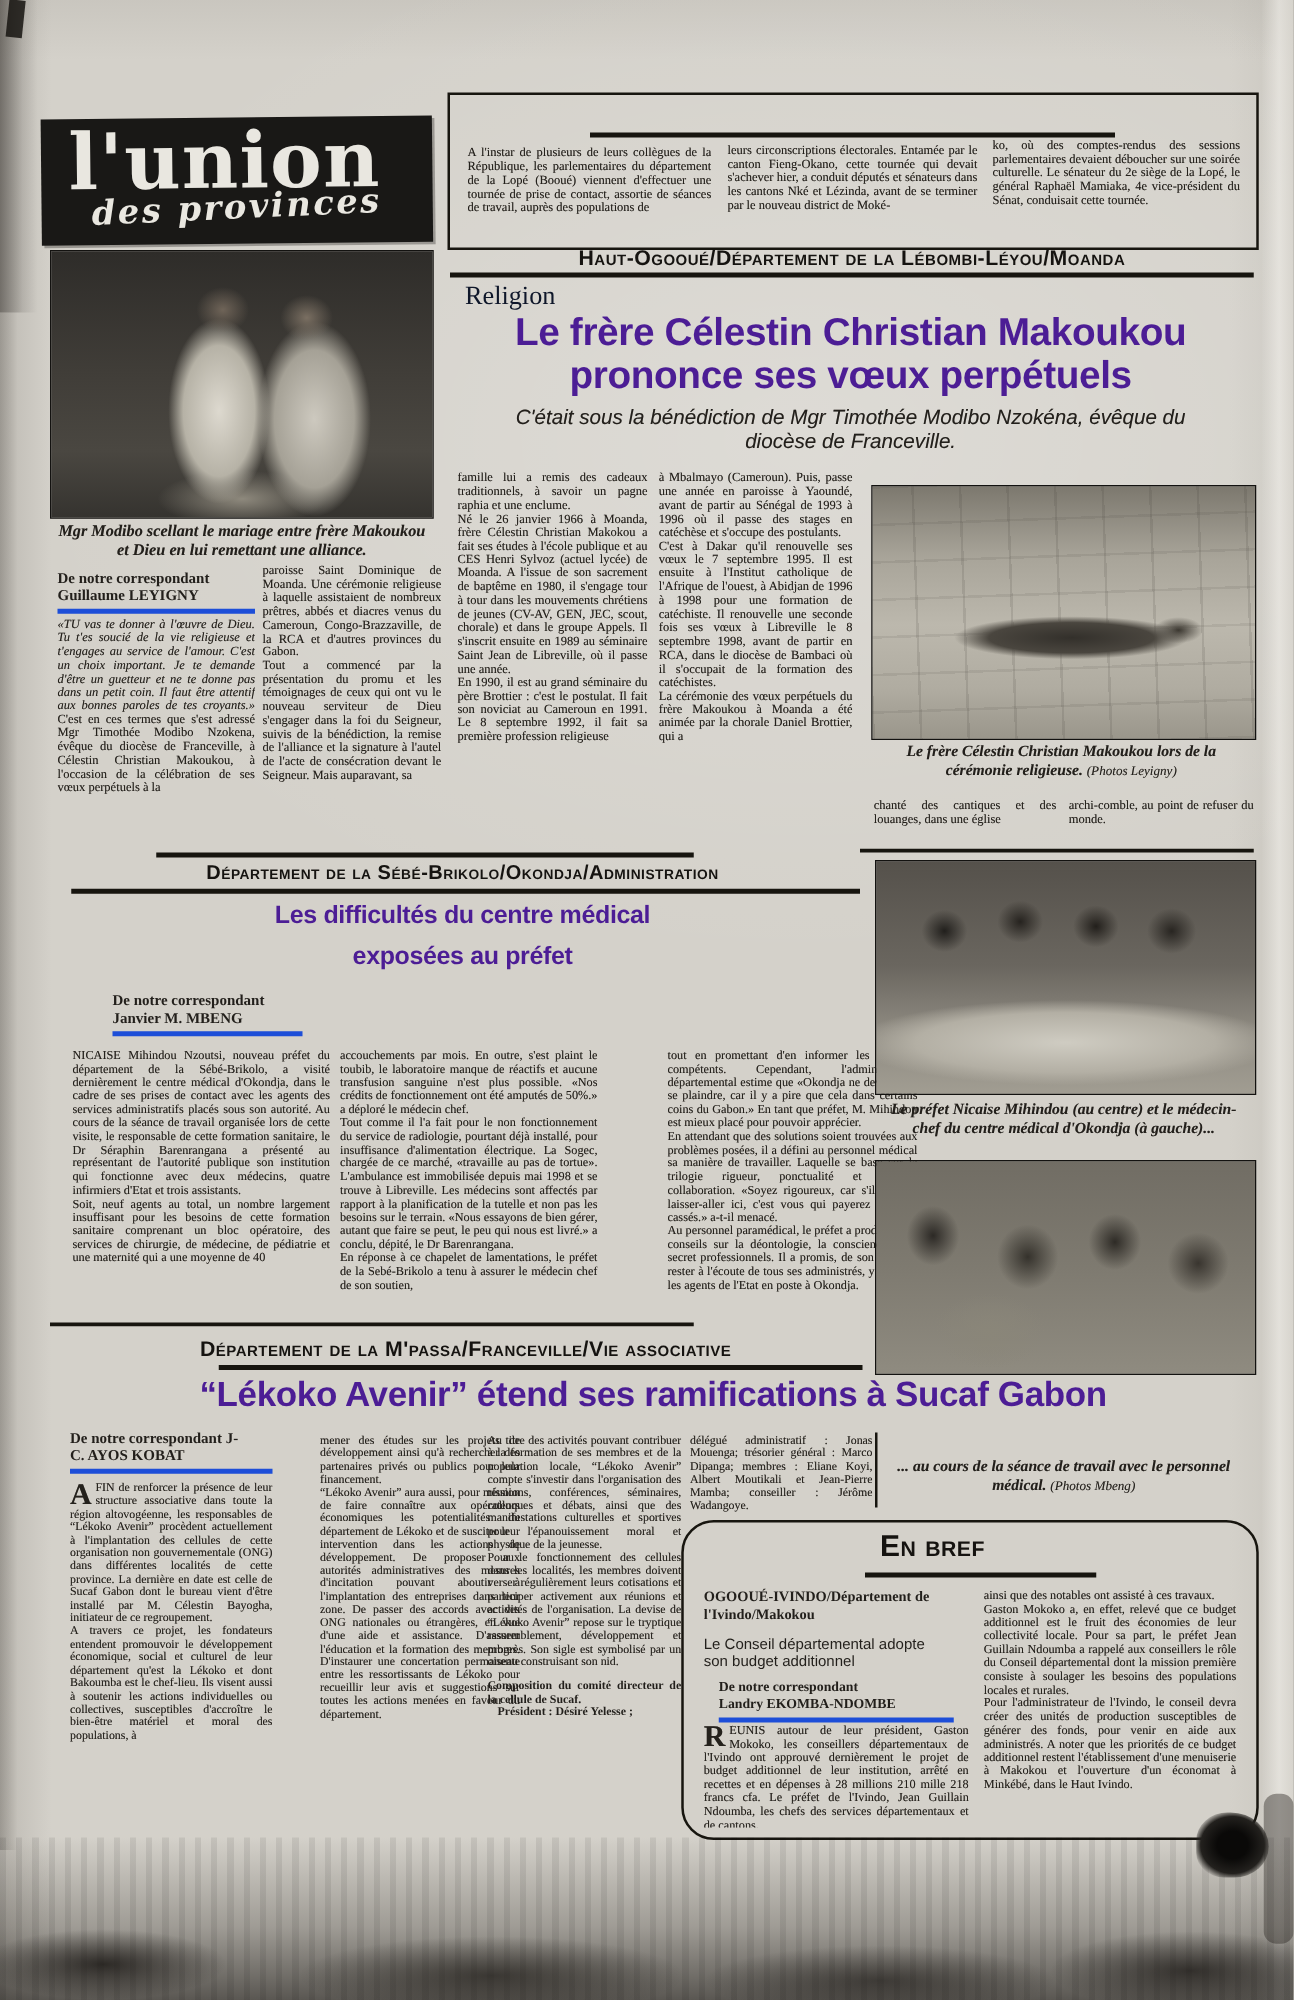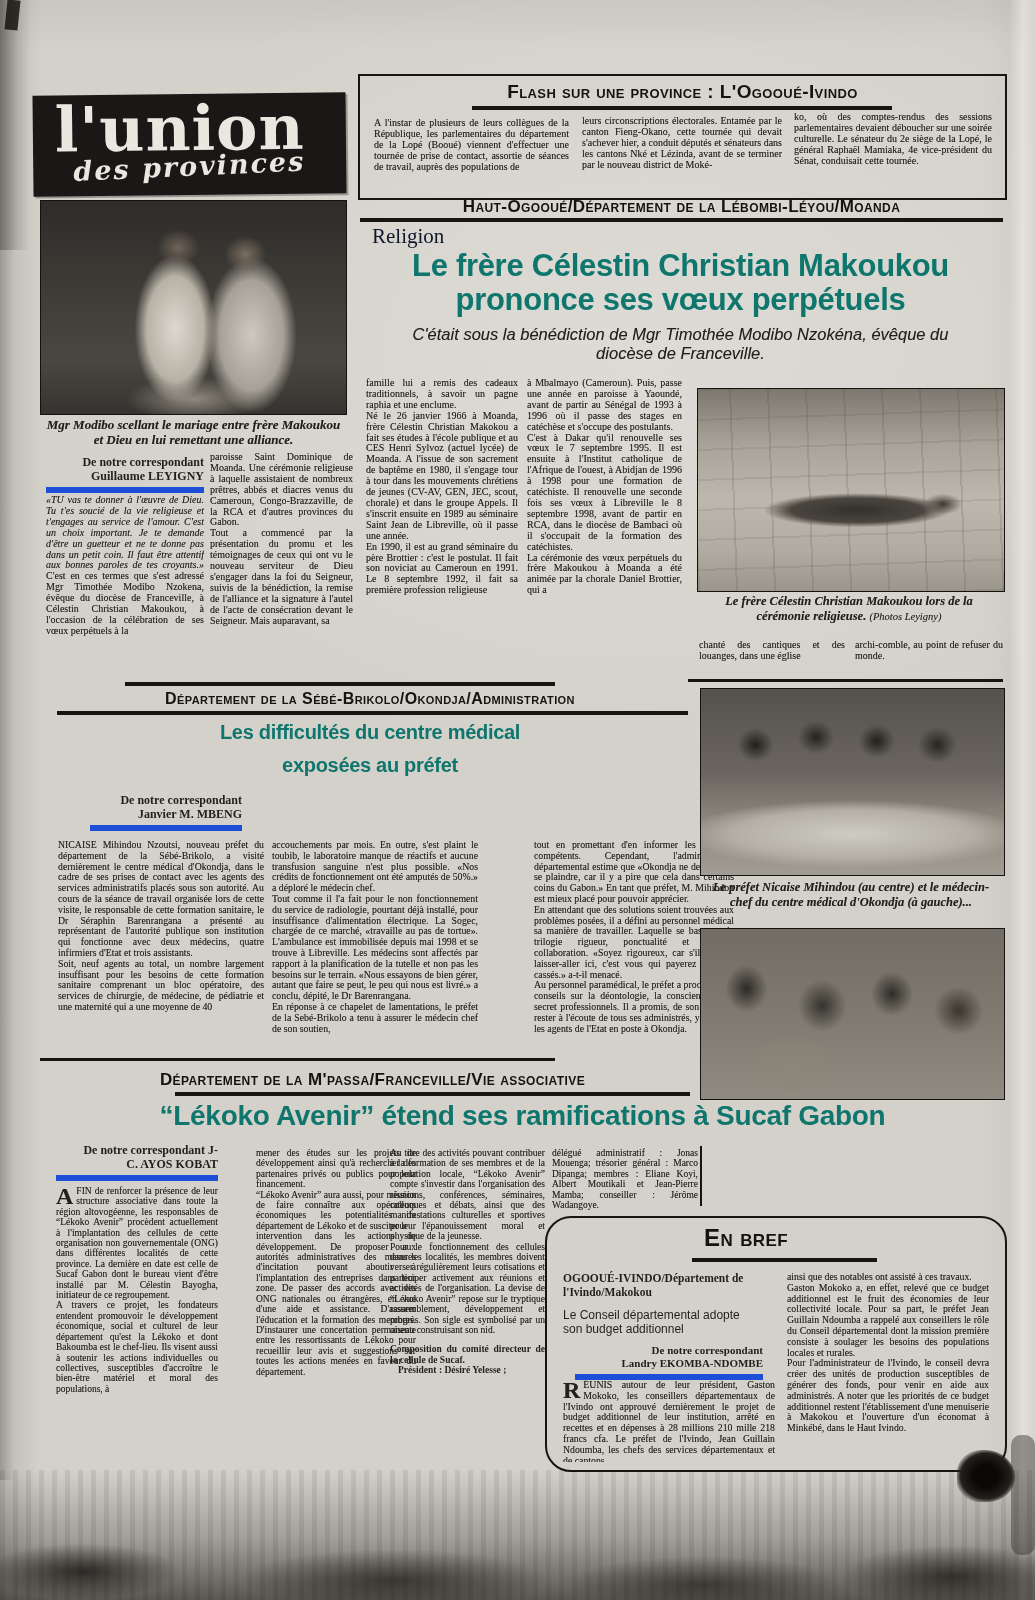--- a/index.html
+++ b/index.html
@@ -13,29 +13,29 @@
   .abs{position:absolute;}
   .sans{font-family:"Liberation Sans",sans-serif;}
   .sc{font-variant:small-caps;}
   .bar{position:absolute;background:#17150f;}
   .vrule{position:absolute;background:#17150f;}
   .col{position:absolute;text-align:justify;white-space:pre-line;overflow:hidden;color:#24211c;
        text-shadow:0 0 .5px rgba(40,34,28,.45);}
   .body10{font-size:10px;line-height:10.9px;}
   .body98{font-size:9.8px;line-height:10.8px;}
   .body95{font-size:9.5px;line-height:10.4px;}
-  .byline{position:absolute;text-align:right;font-weight:bold;white-space:pre-line;
-          font-size:12px;line-height:14px;border-bottom:6px solid #1d4ed8;padding-bottom:4px;}
+  .byline{position:absolute;text-align:left;font-weight:bold;white-space:pre-line;
+          font-size:12px;line-height:14px;border-bottom:4px solid #1d4ed8;padding-bottom:4px;}
   .caption{position:absolute;font-weight:bold;font-style:italic;text-align:center;white-space:pre-line;
            text-shadow:0 0 .5px rgba(40,34,28,.4);}
   .credit{font-weight:normal;font-style:italic;font-size:10.5px;}
   .sechead{position:absolute;font-family:"Liberation Sans",sans-serif;font-weight:bold;
            font-variant:small-caps;text-align:center;color:#151310;letter-spacing:.4px;}
   .headline{position:absolute;font-family:"Liberation Sans",sans-serif;font-weight:bold;
-            text-align:center;color:#0f766e;white-space:pre-line;letter-spacing:-.3px;}
+            text-align:center;color:#4c1d95;white-space:pre-line;letter-spacing:-.3px;}
   .kicker{position:absolute;font-family:Liberation Serif, serif;color:#0f172a;}
   .dropcap::first-letter{float:left;font-size:24px;line-height:19px;font-weight:bold;padding:1px 3px 0 0;}
   .photo{position:absolute;border:1px solid #131210;}
   #masthead{left:33px;top:94px;width:313px;height:101px;background:#191816;
             transform:rotate(-.6deg);box-shadow:2px 2px 0 rgba(40,38,34,.35);}
   #masthead-title{font-family:"DejaVu Serif",serif;font-weight:bold;font-size:62px;line-height:58px;
                   color:#e9e7e0;padding:6px 0 0 22px;letter-spacing:1px;}
   #masthead-sub{font-family:"DejaVu Serif",serif;font-style:italic;font-weight:bold;font-size:27px;
                 color:#e9e7e0;margin:-8px 0 0 40px;transform:rotate(-2deg);letter-spacing:2px;}
   #flash-box{left:358px;top:74px;width:645px;height:122px;border:2px solid #17150f;}
@@ -91,21 +91,20 @@
 <body>
 
 <div id="page">
 
   <div id="masthead" class="abs">
     <div id="masthead-title">l'union</div>
     <div id="masthead-sub">des provinces</div>
   </div>
 
   <div id="flash-box" class="abs">
-    <div class="sechead sc" style="left:0;right:0;top:5px;font-size:19px;">Flash sur une province : L'Ogooué-Ivindo</div>
     <div class="bar" style="left:112px;top:30px;width:420px;height:4px;"></div>
     <div class="col body10" style="left:14px;top:42px;width:195px;height:72px;">A l'instar de plusieurs de leurs collègues de la République, les parlementaires du département de la Lopé (Booué) viennent d'effectuer une tournée de prise de contact, assortie de séances de travail, auprès des populations de</div>
     <div class="col body10" style="left:222px;top:40px;width:200px;height:76px;">leurs circonscriptions électorales. Entamée par le canton Fieng-Okano, cette tournée qui devait s'achever hier, a conduit députés et sénateurs dans les cantons Nké et Lézinda, avant de se terminer par le nouveau district de Moké-</div>
     <div class="col body10" style="left:434px;top:36px;width:198px;height:80px;">ko, où des comptes-rendus des sessions parlementaires devaient déboucher sur une soirée culturelle. Le sénateur du 2e siège de la Lopé, le général Raphaël Mamiaka, 4e vice-président du Sénat, conduisait cette tournée.</div>
   </div>
 
   <div class="sechead sc" style="left:360px;top:197px;width:643px;font-size:17px;">Haut-Ogooué/Département de la Lébombi-Léyou/Moanda</div>
   <div class="bar" style="left:360px;top:218px;width:643px;height:4px;"></div>
 
   <div class="photo" id="photo-clergy"></div>
@@ -150,20 +149,22 @@
 Tout comme il l'a fait pour le non fonctionnement du service de radiologie, pourtant déjà installé, pour insuffisance d'alimentation électrique. La Sogec, chargée de ce marché, «travaille au pas de tortue». L'ambulance est immobilisée depuis mai 1998 et se trouve à Libreville. Les médecins sont affectés par rapport à la planification de la tutelle et non pas les besoins sur le terrain. «Nous essayons de bien gérer, autant que faire se peut, le peu qui nous est livré.» a conclu, dépité, le Dr Barenrangana.
 En réponse à ce chapelet de lamentations, le préfet de la Sebé-Brikolo a tenu à assurer le médecin chef de son soutien,</div>
   <div class="col body98" style="left:486px;top:840px;width:200px;height:222px;margin-left:48px;">tout en promettant d'en informer les services compétents. Cependant, l'administrateur départemental estime que «Okondja ne devrait pas se plaindre, car il y a pire que cela dans certains coins du Gabon.» En tant que préfet, M. Mihindou est mieux placé pour pouvoir apprécier.
 En attendant que des solutions soient trouvées aux problèmes posées, il a défini au personnel médical sa manière de travailler. Laquelle se base sur la trilogie rigueur, ponctualité et franche collaboration. «Soyez rigoureux, car s'il y a un laisser-aller ici, c'est vous qui payerez les pots cassés.» a-t-il menacé.
 Au personnel paramédical, le préfet a prodigué des conseils sur la déontologie, la conscience et le secret professionnels. Il a promis, de son côté, de rester à l'écoute de tous ses administrés, y compris les agents de l'Etat en poste à Okondja.</div>
 
   <div class="photo" id="photo-meeting"></div>
   <div class="caption" style="left:695px;top:880px;width:312px;font-size:12.5px;line-height:15px;">Le préfet Nicaise Mihindou (au centre) et le médecin-
 chef du centre médical d'Okondja (à gauche)...</div>
   <div class="photo" id="photo-group"></div>
+  <div class="caption" style="left:695px;top:1166px;width:312px;font-size:12.5px;line-height:15px;"><span>... au cours de la séance de travail avec le personnel
+médical.</span> <span class="credit">(Photos Mbeng)</span></div>
 
   <div class="bar" style="left:40px;top:1058px;width:515px;height:3px;"></div>
   <div class="sechead sc" style="left:55px;top:1070px;width:635px;font-size:17px;">Département de la M'passa/Franceville/Vie associative</div>
   <div class="bar" style="left:175px;top:1092px;width:515px;height:4px;"></div>
   <div class="headline" style="left:40px;top:1100px;width:965px;font-size:28px;line-height:32px;">“Lékoko Avenir” étend ses ramifications à Sucaf Gabon</div>
   <div class="byline" style="left:56px;top:1143px;width:162px;">De notre correspondant  J-
 C. AYOS KOBAT</div>
   <div class="col body95 dropcap" style="left:56px;top:1186px;width:162px;height:274px;">AFIN de renforcer la présence de leur structure associative dans toute la région altovogéenne, les responsables de “Lékoko Avenir” procèdent actuellement à l'implantation des cellules de cette organisation non gouvernementale (ONG) dans différentes localités de cette province. La dernière en date est celle de Sucaf Gabon dont le bureau vient d'être installé par M. Célestin Bayogha, initiateur de ce regroupement.
 A travers ce projet, les fondateurs entendent promouvoir le développement économique, social et culturel de leur département qu'est la Lékoko et dont Bakoumba est le chef-lieu. Ils visent aussi à soutenir les actions individuelles ou collectives, susceptibles d'accroître le bien-être matériel et moral des populations, à</div>
   <div class="col body95" style="left:224px;top:1148px;width:160px;height:314px;margin-left:32px;">mener des études sur les projets de développement ainsi qu'à rechercher des partenaires privés ou publics pour leur financement.

